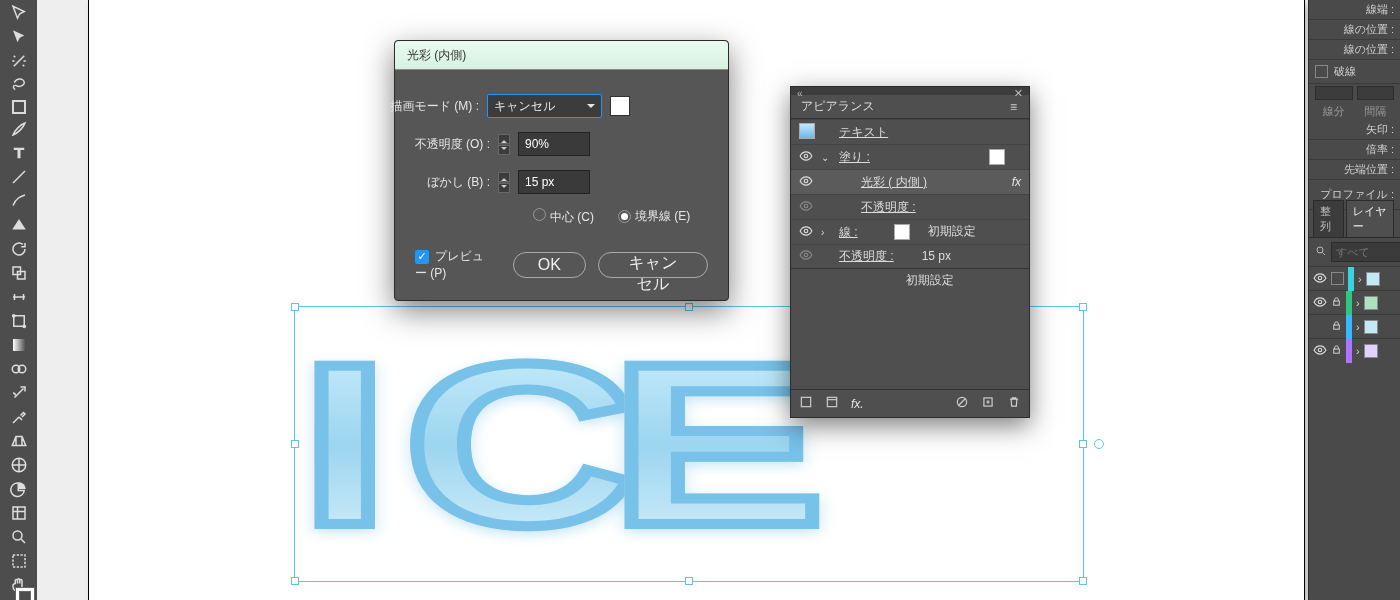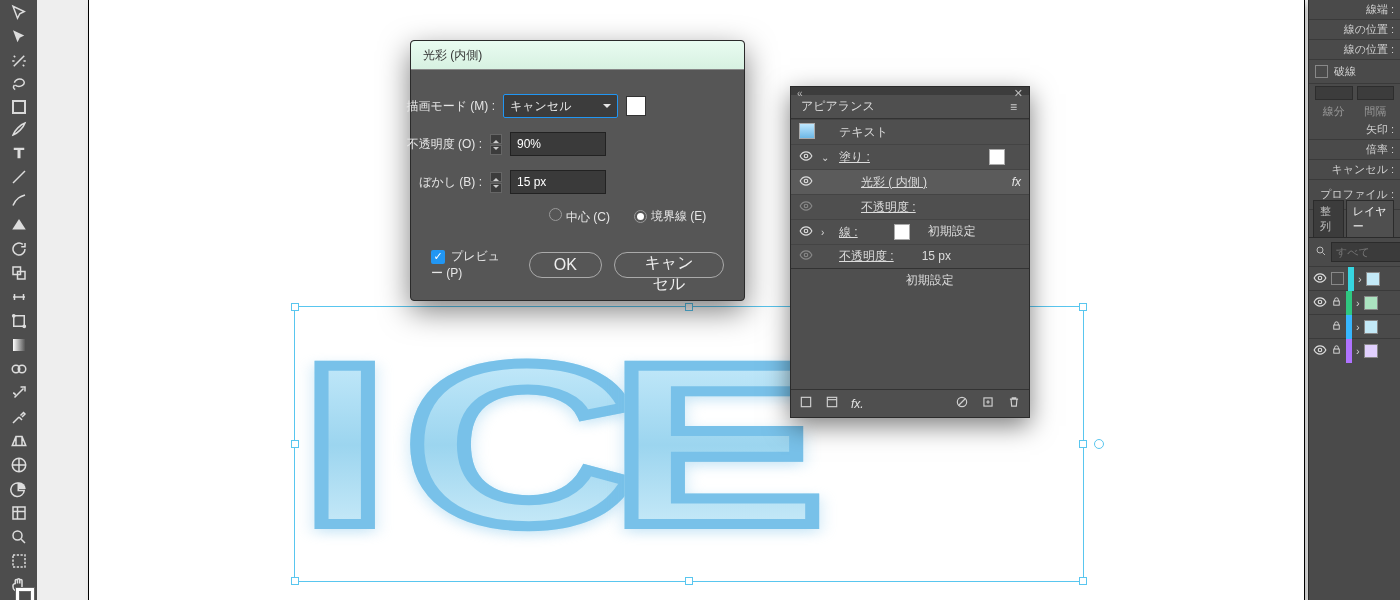--- a/index.html
+++ b/index.html
@@ -61,21 +61,21 @@
     filter:drop-shadow(0 4px 6px rgba(120,193,233,.4));
     letter-spacing:0;
     transform:scaleX(1.4);
     transform-origin:left center;
   }
   
   .glyph.e2{position:relative;}
 
   
   .dialog{
-    position:absolute; left:410px; top:40px; width:335px;
+    position:absolute; left:394px; top:40px; width:335px;
     background:#565656; color:#e6e6e6;
     border:1px solid #2b2b2b; border-radius:4px;
     box-shadow:0 10px 30px rgba(0,0,0,.5);
     font-size:12px;
   }
   .dialog-titlebar{
     height:29px; background:linear-gradient(#e9fcf1,#d7f1e1);
     color:#333; font-size:12px; padding:0 12px;
     display:flex; align-items:center; border-bottom:1px solid #888;
     border-radius:4px 4px 0 0;
@@ -87,21 +87,21 @@
     flex:0 0 115px; height:24px; background:#3c3c3c; color:#e6e6e6;
     border:1px solid #2196f3; border-radius:2px; padding:0 20px 0 6px;
     position:relative; display:flex; align-items:center; font-size:12px;
   }
   .dselect::after{content:"";position:absolute;right:6px;top:9px;border:4px solid transparent;border-top-color:#e6e6e6;}
   .color-swatch{width:20px;height:20px;background:#fff;border:1px solid #333; flex:0 0 20px;}
   .stepper{display:flex;flex-direction:column;gap:1px;}
   .stepper button{width:12px;height:10px;background:#3c3c3c;border:1px solid #666;position:relative;}
   .stepper .up::after{content:"";position:absolute;left:2px;top:2px;border:3px solid transparent;border-bottom-color:#ccc;}
   .stepper .dn::after{content:"";position:absolute;left:2px;top:1px;border:3px solid transparent;border-top-color:#ccc;}
-  .dtext{width:96px;height:24px;background:#3a3a3a;color:#fff;border:1px solid #222;padding:0 6px;font-size:12px;}
+  .dtext{width:72px;height:24px;background:#3a3a3a;color:#fff;border:1px solid #222;padding:0 6px;font-size:12px;}
   .radio-row{display:flex;gap:24px;margin-left:118px;}
   .rad{width:13px;height:13px;border-radius:50%;border:1px solid #999;display:inline-flex;align-items:center;justify-content:center;margin-right:4px;}
   .rad.checked::after{content:"";width:7px;height:7px;border-radius:50%;background:#fff;}
   .dfooter{display:flex;align-items:center;gap:12px;padding:0 20px 18px 20px;}
   .chk{width:14px;height:14px;background:#2196f3;border-radius:2px;display:inline-flex;align-items:center;justify-content:center;margin-right:6px;}
   .chk::after{content:"✓";color:#fff;font-size:11px;line-height:1;}
   .spacer{flex:1;}
   .btn{height:26px;padding:0 24px;border-radius:13px;border:1px solid #aaa;background:transparent;color:#eee;font-size:16px;}
 
   
@@ -117,21 +117,21 @@
   .apanel-tab{height:24px;display:flex;align-items:center;padding:0 10px;gap:8px;border-bottom:1px solid #333;}
   .apanel-tab .tabname{background:#4f4f4f;}
   .apanel-menu{margin-left:auto;color:#cfcfcf;letter-spacing:2px;}
   .aprow{height:25px;display:flex;align-items:center;padding:0 8px;gap:8px;border-top:1px solid #444;}
   .aprow.sel{background:#5b5b5b;}
   .eye{width:14px;color:#d8d8d8;text-align:center;}
   .eye svg{width:14px;height:14px;}
   .tw{width:10px;color:#d8d8d8;font-size:10px;}
   .swatch-sm{width:16px;height:16px;border:1px solid #aaa;background:#fff;}
   .swatch-grad{background:linear-gradient(#bfe8ff,#6db8e6);}
-  .ap-label{flex:0 0 auto;}
+  .ap-label{flex:0 0 auto;text-decoration:underline;}
   .ap-label.u{text-decoration:underline;text-align:center;}
   .ap-val{margin-left:4px;margin-top:48px;}
   .ap-fx{margin-left:auto;font-style:italic;color:#e4e4e4;}
   .apfooter{height:28px;border-top:1px solid #333;display:flex;align-items:center;padding:0 8px;gap:12px;color:#cfcfcf;}
   .apfooter .right{margin-left:auto;display:flex;gap:12px;}
   .ic{width:14px;height:14px;}
 
   
   .rightcol{
     position:absolute; right:0; top:0; width:92px; height:600px;
@@ -478,21 +478,21 @@
   <div class="rc-dummy-row">
       <div class="rc-cell"></div>
       <div class="rc-cell"></div>
     </div>
   <div class="rc-dummy-row" style="justify-content:space-around;color:#999;">
     <span>線分</span>
     <span>間隔</span>
   </div>
   <div class="rc-line">矢印 :</div>
   <div class="rc-line">倍率 :</div>
-  <div class="rc-line">キャンセル :</div>
+  <div class="rc-line">先端位置 :</div>
   <div class="rc-line" style="height:30px">プロファイル :</div>
 
   <div class="rc-tabs">
     <div class="rc-tab">整列</div>
     <div class="rc-tab active">レイヤー</div>
   </div>
   <div class="rc-search">
     <span class="mag"><svg width="12" height="12" viewBox="0 0 24 24" stroke="#bbb" fill="none" stroke-width="2">
           <circle cx="10" cy="10" r="6"></circle>
           <path d="M15 15l5 5"></path>

